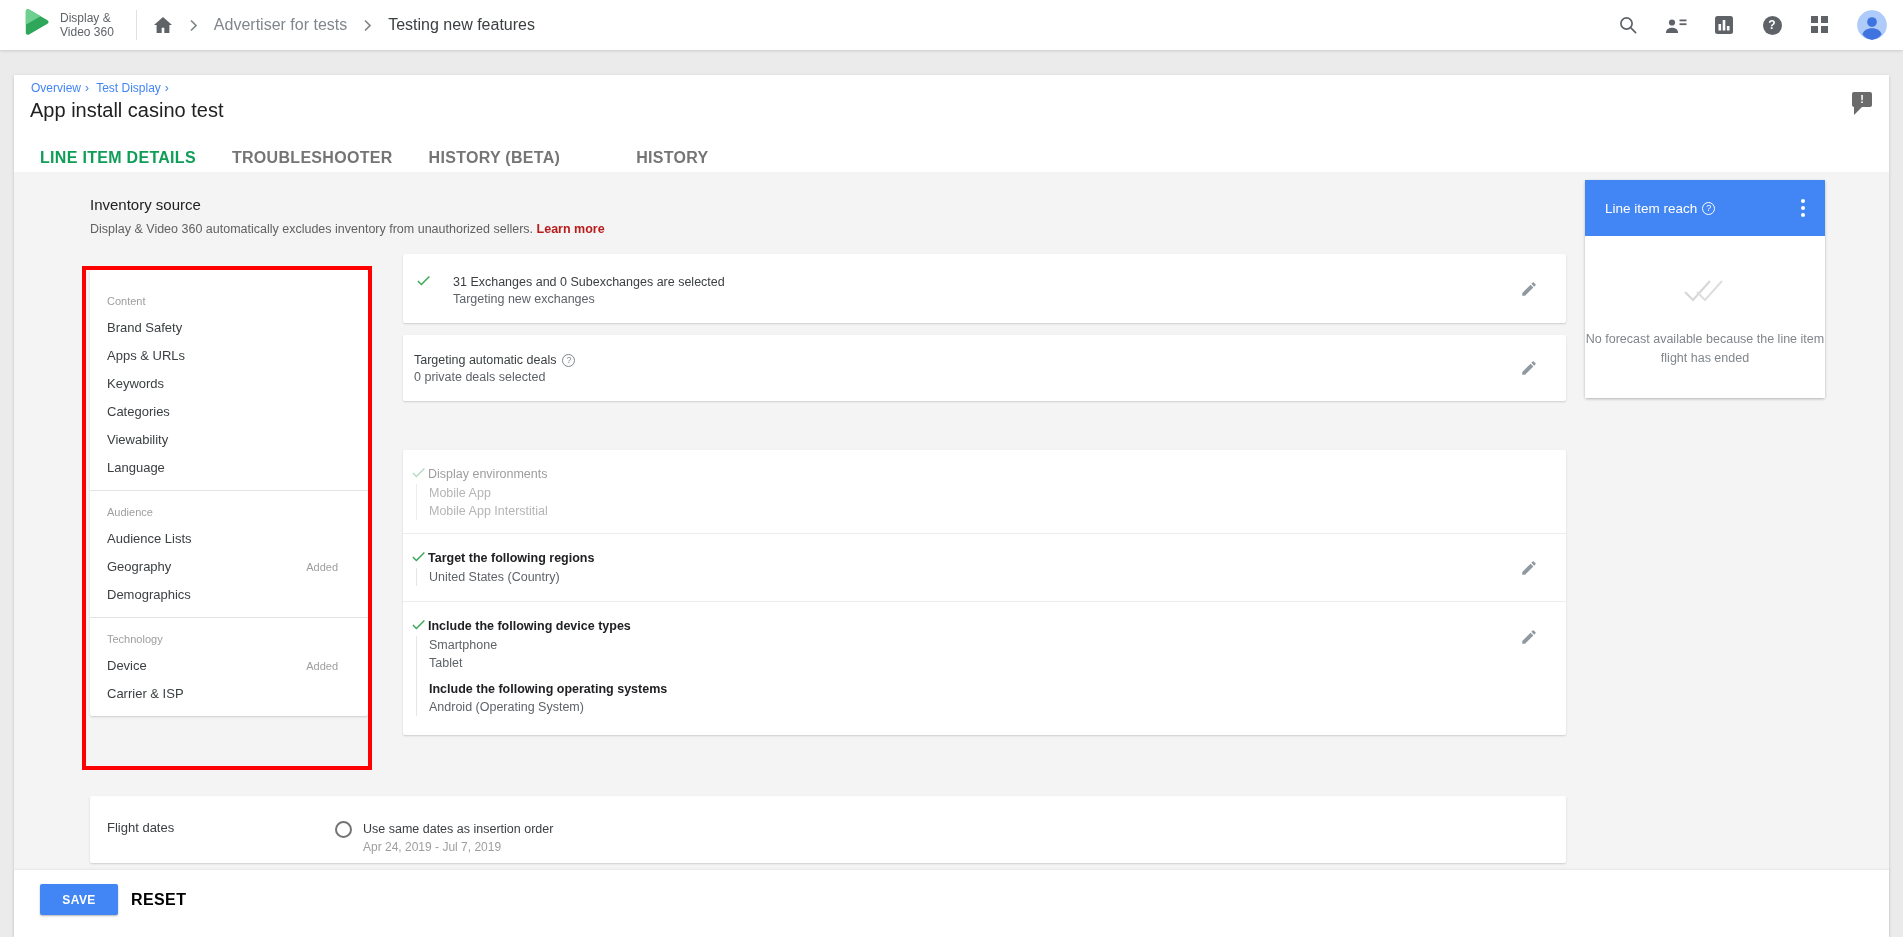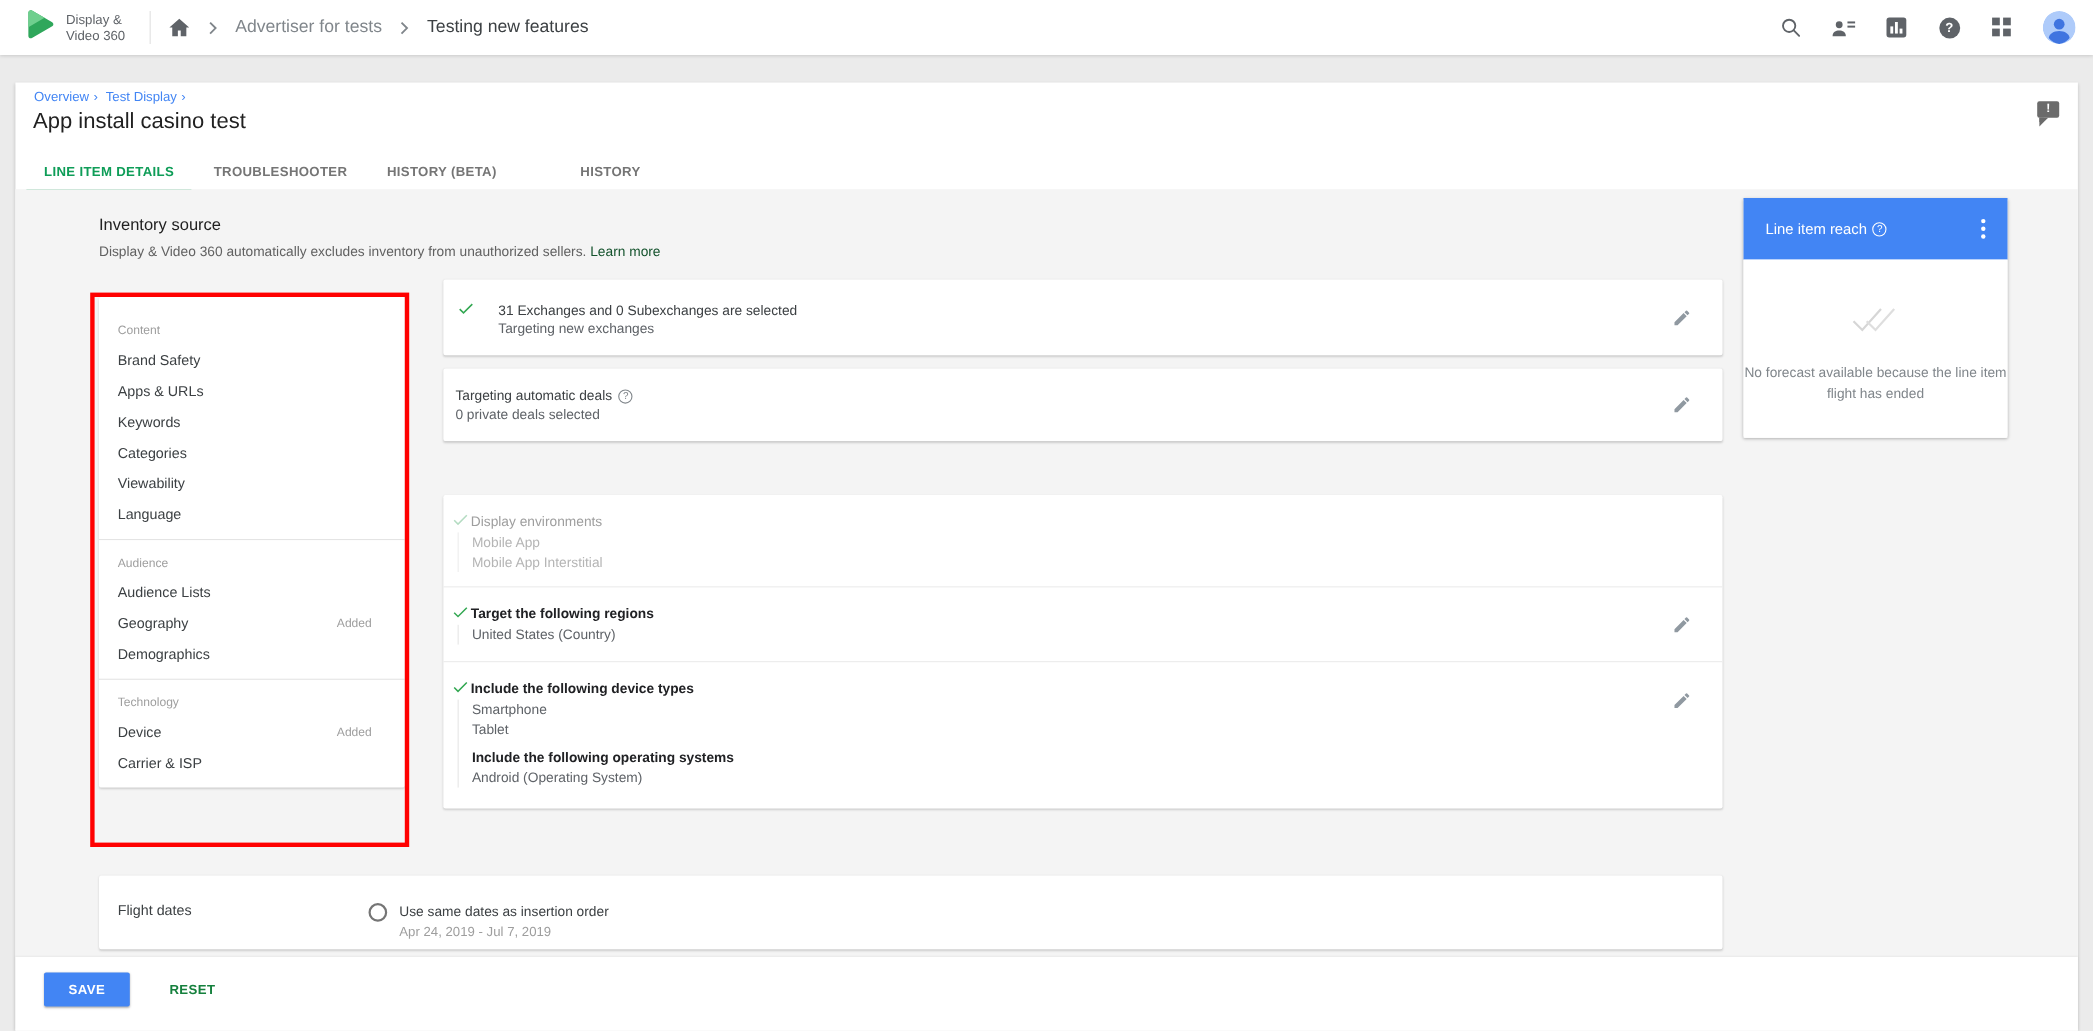--- a/index.html
+++ b/index.html
@@ -30,30 +30,30 @@
     box-shadow:0 1px 3px rgba(0,0,0,.18); }
   .pg-breadcrumb { position:absolute; left:17px; top:6px; font-size:12px; color:#4285f4; }
   .pg-breadcrumb a { color:#4285f4; text-decoration:none; cursor:pointer; }
   .pg-sep { margin:0 4px; color:#4285f4; }
   .pg-title { position:absolute; left:16px; top:24px; font-size:20px; color:#212121; }
   .feedback-icon { position:absolute; left:1838px; top:17px; width:20px; height:15px; background:#6b6b6b;
     border-radius:2px; color:#fff; font-size:11px; font-weight:bold; text-align:center; line-height:15px; cursor:pointer; }
   .feedback-icon:after { content:""; position:absolute; left:2px; top:15px; border:4px solid transparent;
     border-top-color:#6b6b6b; border-left-color:#6b6b6b; }
   .tabs { position:absolute; left:10px; top:74px; display:flex; }
-  .tab { font-size:12px; font-weight:bold; letter-spacing:.3px; color:#757575; padding:0 16px 9px;
+  .tab { font-size:16px; font-weight:bold; letter-spacing:.3px; color:#757575; padding:0 16px 9px;
     cursor:pointer; margin-right:4px; white-space:nowrap; }
   .tab.active { color:#0f9d58; border-bottom:2px solid #0f9d58; }
   .tab-history { margin-left:40px; }
 
   
   .content { position:absolute; left:0; top:97px; width:1875px; height:698px; background:#f4f4f4; overflow:hidden; }
   .sec-title { position:absolute; left:76px; top:24px; font-size:15px; color:#212121; }
   .sec-desc { position:absolute; left:76px; top:50px; font-size:12.5px; color:#616161; }
-  .sec-desc a { color:#14532d; text-decoration:none; cursor:pointer; }
+  .sec-desc a { color:#b91c1c; text-decoration:none; cursor:pointer;font-weight:bold; }
 
   .card { background:#fff; border-radius:2px; box-shadow:0 1px 2px rgba(0,0,0,.16); position:absolute; }
 
   
   .menu-card { left:76px; top:98px; width:278px; padding-top:10px; }
   .menu-section { padding:8px 0; }
   .menu-section + .menu-section { border-top:1px solid #e4e4e4; }
   .menu-label { height:26px; line-height:26px; padding-left:17px; font-size:11px; color:#9e9e9e; }
   .menu-item { height:28px; line-height:28px; padding:0 30px 0 17px; font-size:13px; color:#3c4043;
     display:flex; justify-content:space-between; align-items:center; cursor:pointer; }
@@ -109,22 +109,22 @@
     border-radius:50%; cursor:pointer; background:#fff; }
   .fd-option { position:absolute; left:273px; top:26px; font-size:12.5px; color:#3c4043; }
   .fd-dates { position:absolute; left:273px; top:44px; font-size:12px; color:#9e9e9e; }
 
   
   .footer { position:absolute; left:0; bottom:0; width:1875px; height:67px; background:#fff;
     box-shadow:0 -1px 2px rgba(0,0,0,.06); }
   .save-btn { position:absolute; left:26px; top:14px; width:78px; height:31px; background:#4285f4;
     color:#fff; border:none; border-radius:2px; font-size:12px; font-weight:bold; letter-spacing:.4px;
     cursor:pointer; box-shadow:0 1px 2px rgba(0,0,0,.3); font-family:inherit; }
-  .reset-btn { position:absolute; left:140px; top:14px; height:31px; background:transparent; border:none;
-    color:#15803d; font-size:12px; font-weight:bold; letter-spacing:.4px; cursor:pointer; font-family:inherit; }
+  .reset-btn { position:absolute; left:117px; top:14px; height:31px; background:transparent; border:none;
+    color:#000000; font-size:16px; font-weight:bold; letter-spacing:.4px; cursor:pointer; font-family:inherit; }
 </style>
 </head>
 <body>
 
 <div class="topbar">
   <div class="logo-wrap">
     <span>
       <svg width="34" height="36" viewBox="0 0 24 24">
         <path d="M5.5 3.8c0-1.2 1.3-1.9 2.3-1.3l13 7.5c1 .6 1 2 0 2.6l-13 7.5c-1 .6-2.3-.1-2.3-1.3z" fill="#2fa75b"></path>
         <path d="M5.5 3.8c0-1.2 1.3-1.9 2.3-1.3l8.1 4.7-10.4 6z" fill="#6fcf8e"></path>

